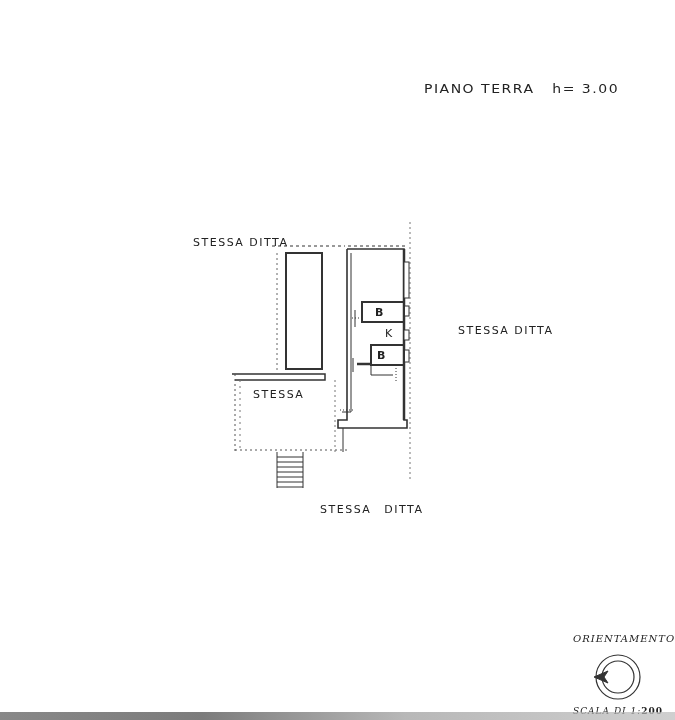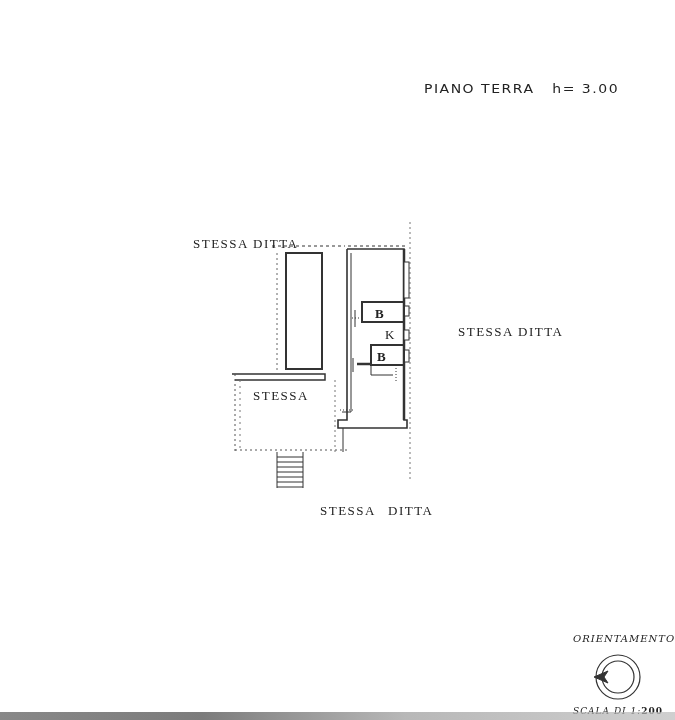--- a/index.html
+++ b/index.html
@@ -1,20 +1,20 @@
 <!DOCTYPE html>
 <html><head>
 <meta charset="utf-8">
 <style>
   html, body { margin:0; padding:0; }
   body { width:675px; height:720px; background:#ffffff; position:relative; overflow:hidden;
          font-family:"DejaVu Sans", sans-serif; color:#222; }
   .lbl { position:absolute; white-space:nowrap; letter-spacing:1px; color:#222; }
   .title { left:424px; top:80px; font-size:14px; letter-spacing:1.5px; transform:scaleY(0.9); }
-  .small { font-size:13px; letter-spacing:1.5px;font-family:Liberation Serif, serif; }
+  .small { font-size:11px; letter-spacing:1.5px; }
   .serif { font-family:"DejaVu Serif", serif; font-style:italic; }
   svg { position:absolute; left:0; top:0; }
   .bottom-band { position:absolute; left:0; top:712px; width:675px; height:8px;
                  background:linear-gradient(to right,#555 0%,#444 30%,#999 60%,#bbb 100%); opacity:.7; }
   .scale-val { font-weight:bold; font-style:normal; font-family:"DejaVu Serif", serif; }
 </style>
 </head>
 <body>
 
 <div class="lbl title">

